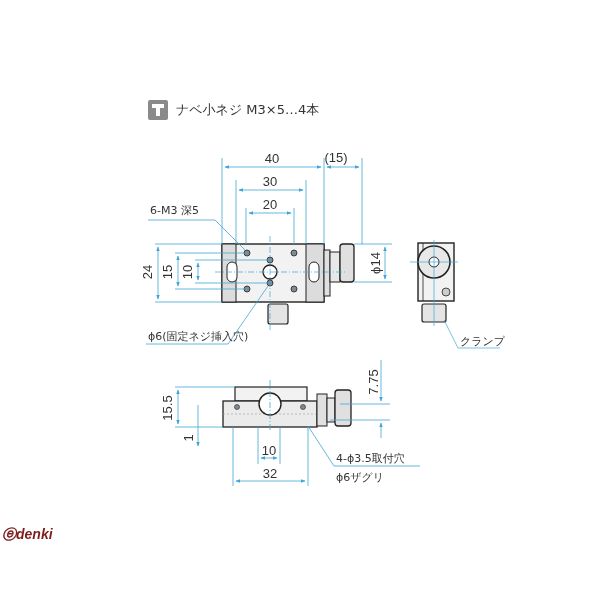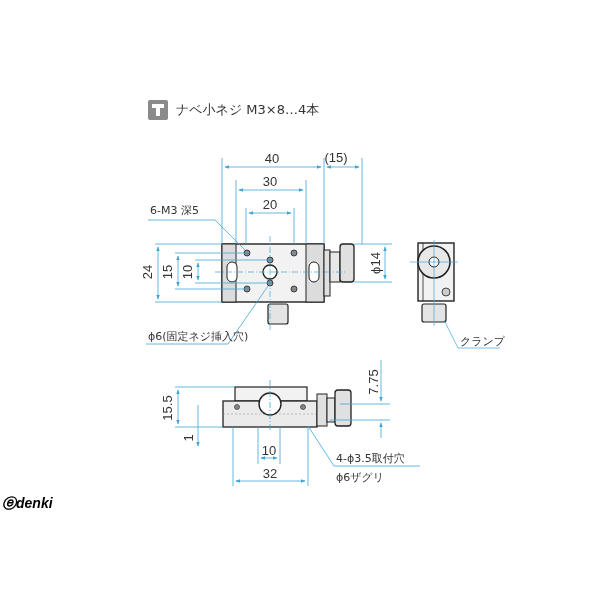--- a/index.html
+++ b/index.html
@@ -5,28 +5,28 @@
   html,body{margin:0;padding:0;background:#ffffff;}
   body{width:600px;height:600px;position:relative;overflow:hidden;font-family:"DejaVu Sans",sans-serif;}
   .title{position:absolute;left:148px;top:100px;display:flex;align-items:center;gap:8px;}
   .title .badge{width:20px;height:20px;background:#8a8a8a;border-radius:2px;position:relative;}
   .title .badge::before{content:"";position:absolute;left:4px;top:4px;width:12px;height:4px;background:#fff;}
   .title .badge::after{content:"";position:absolute;left:8px;top:8px;width:4px;height:8px;background:#fff;}
   .title .txt{font-size:13px;color:#333;}
   svg{position:absolute;left:0;top:0;}
   .dim{font-family:"Liberation Sans",sans-serif;font-size:13px;fill:#333;}
   .lbl{font-family:"DejaVu Sans",sans-serif;font-size:11px;fill:#333;}
-  .logo{position:absolute;left:2px;top:495px;font-family:"Liberation Sans",sans-serif;font-weight:bold;font-style:italic;font-size:14px;color:#000000;}
+  .logo{position:absolute;left:2px;top:526px;font-family:"Liberation Sans",sans-serif;font-weight:bold;font-style:italic;font-size:14px;color:#7f1d1d;}
 </style>
 </head>
 <body>
 
 <div class="title">
   <span class="badge"></span>
-  <span class="txt">ナベ小ネジ M3×8…4本</span>
+  <span class="txt">ナベ小ネジ M3×5…4本</span>
 </div>
 
 <svg width="600" height="600" viewBox="0 0 600 600">
   <defs>
     <marker id="ar" viewBox="0 0 8 8" refX="7" refY="4" markerWidth="6" markerHeight="6" orient="auto-start-reverse">
       <path d="M0,1 L8,4 L0,7 z" fill="#3fa6d6"></path>
     </marker>
   </defs>
 
   <g>

